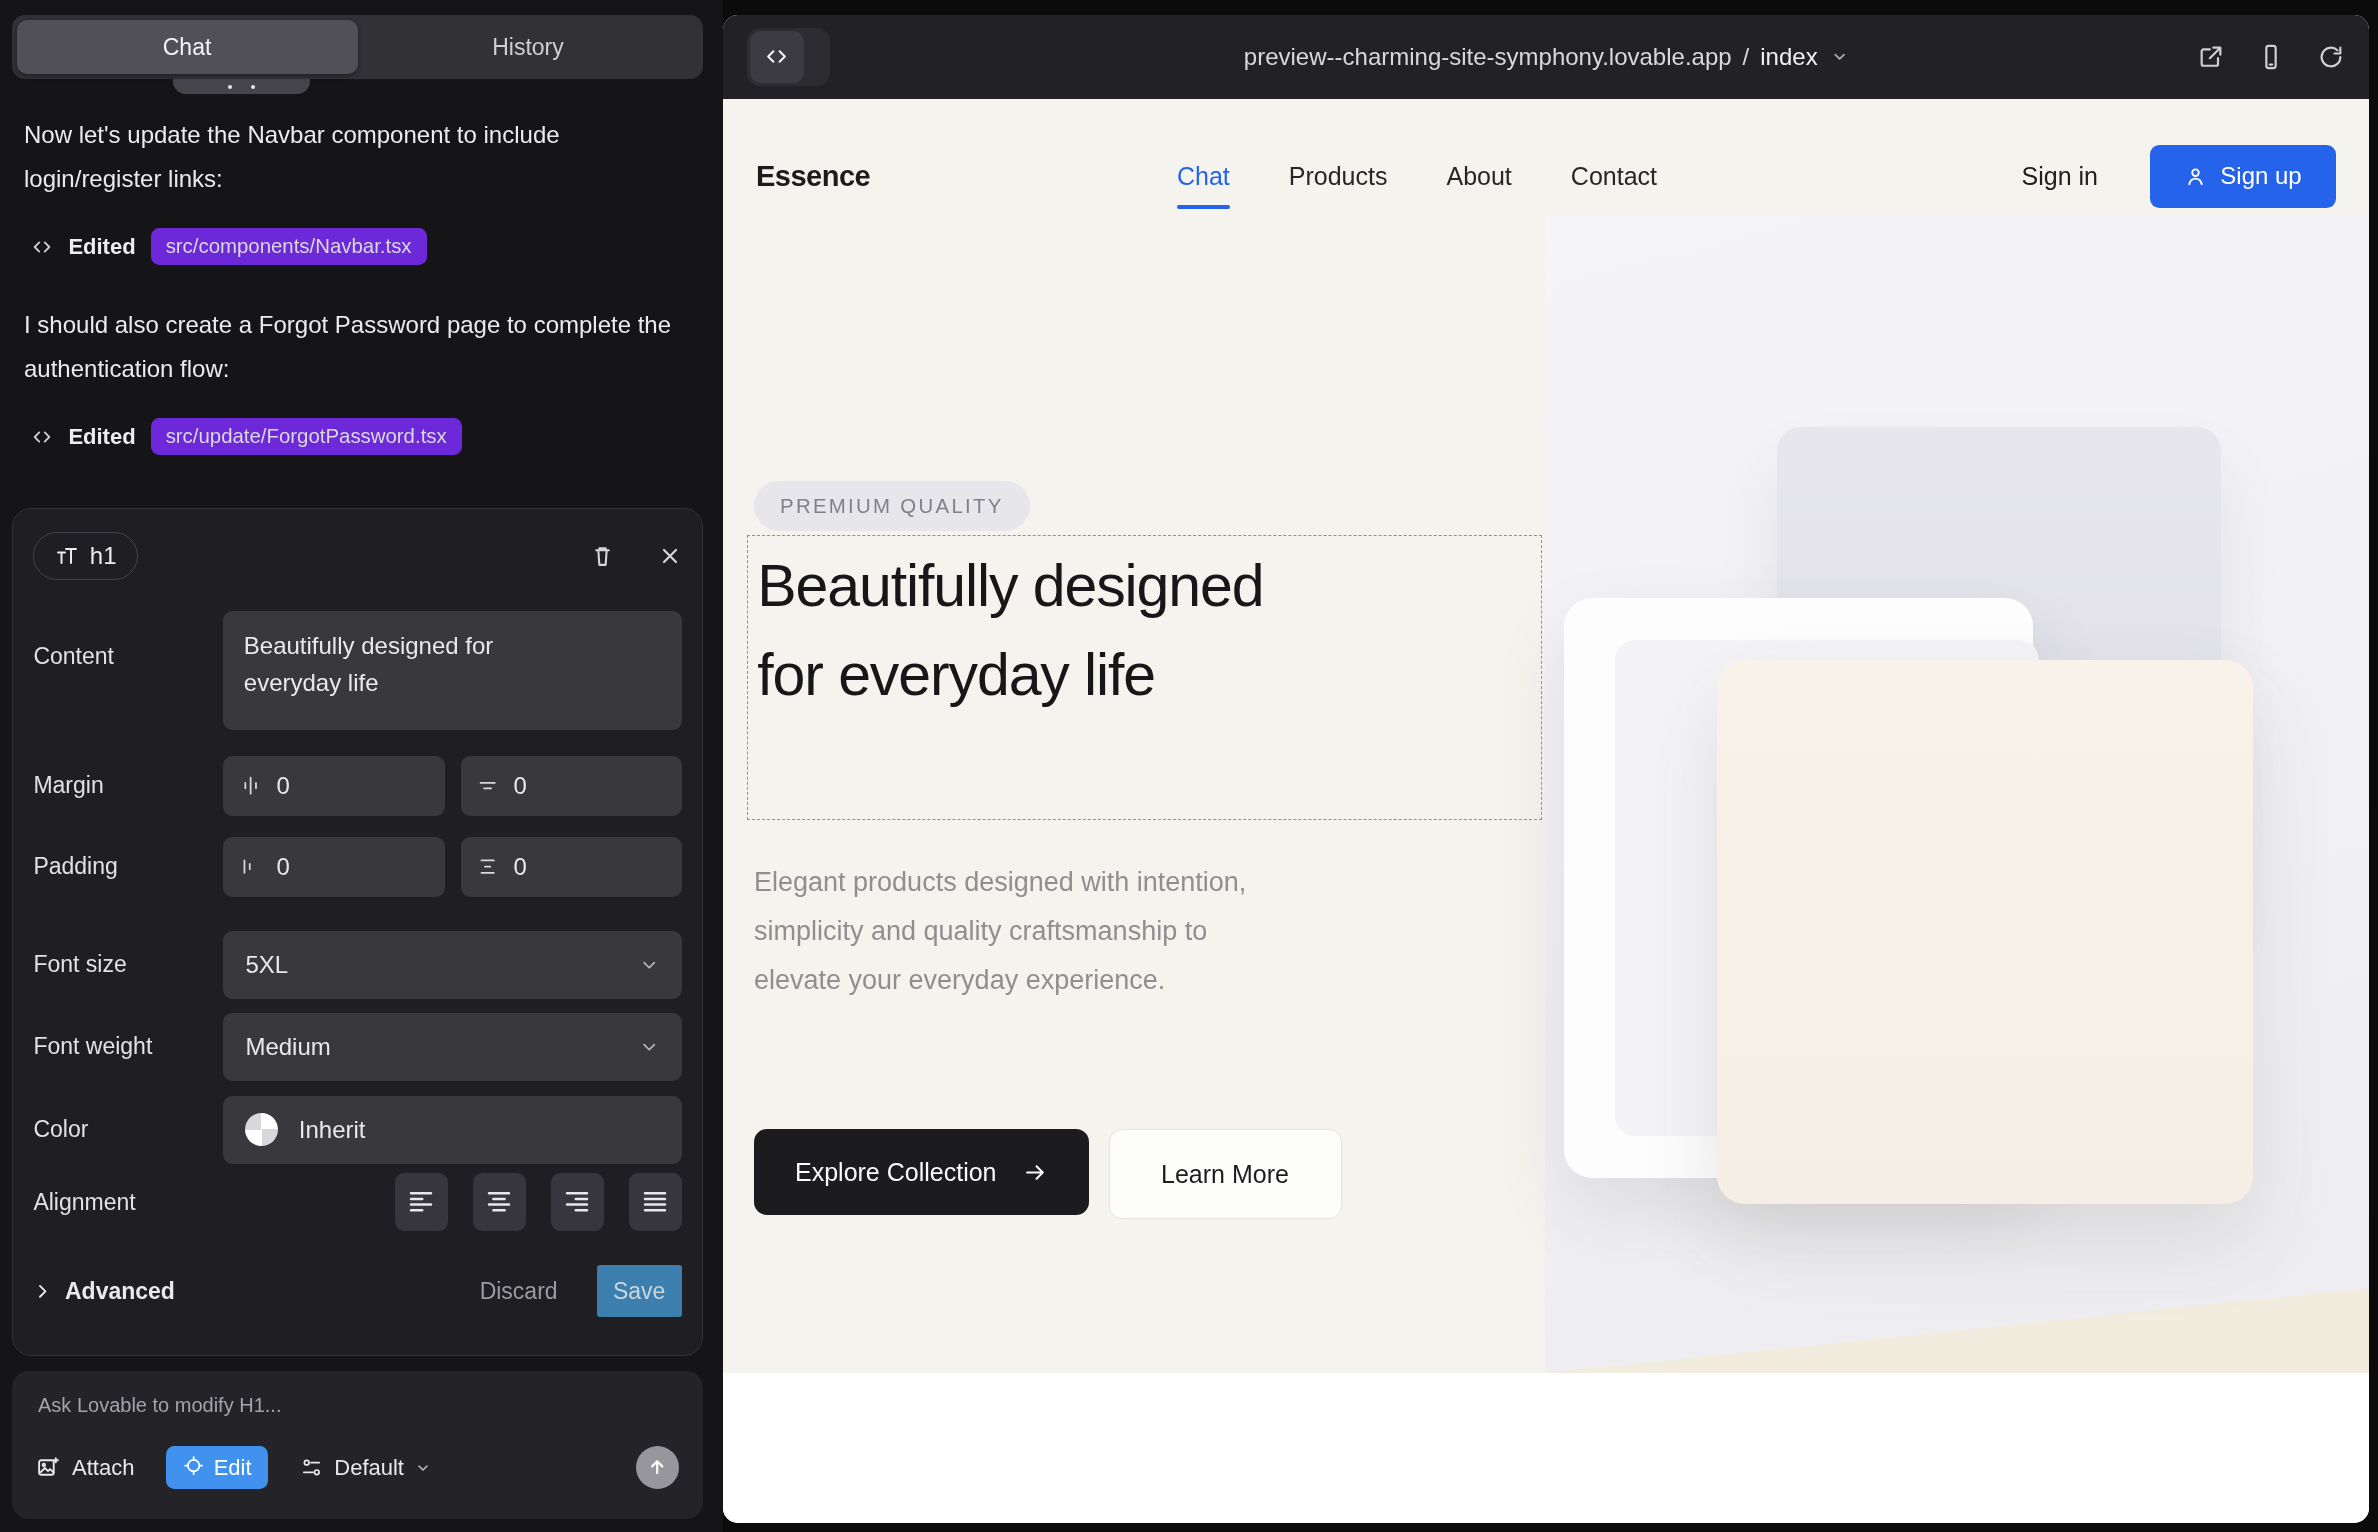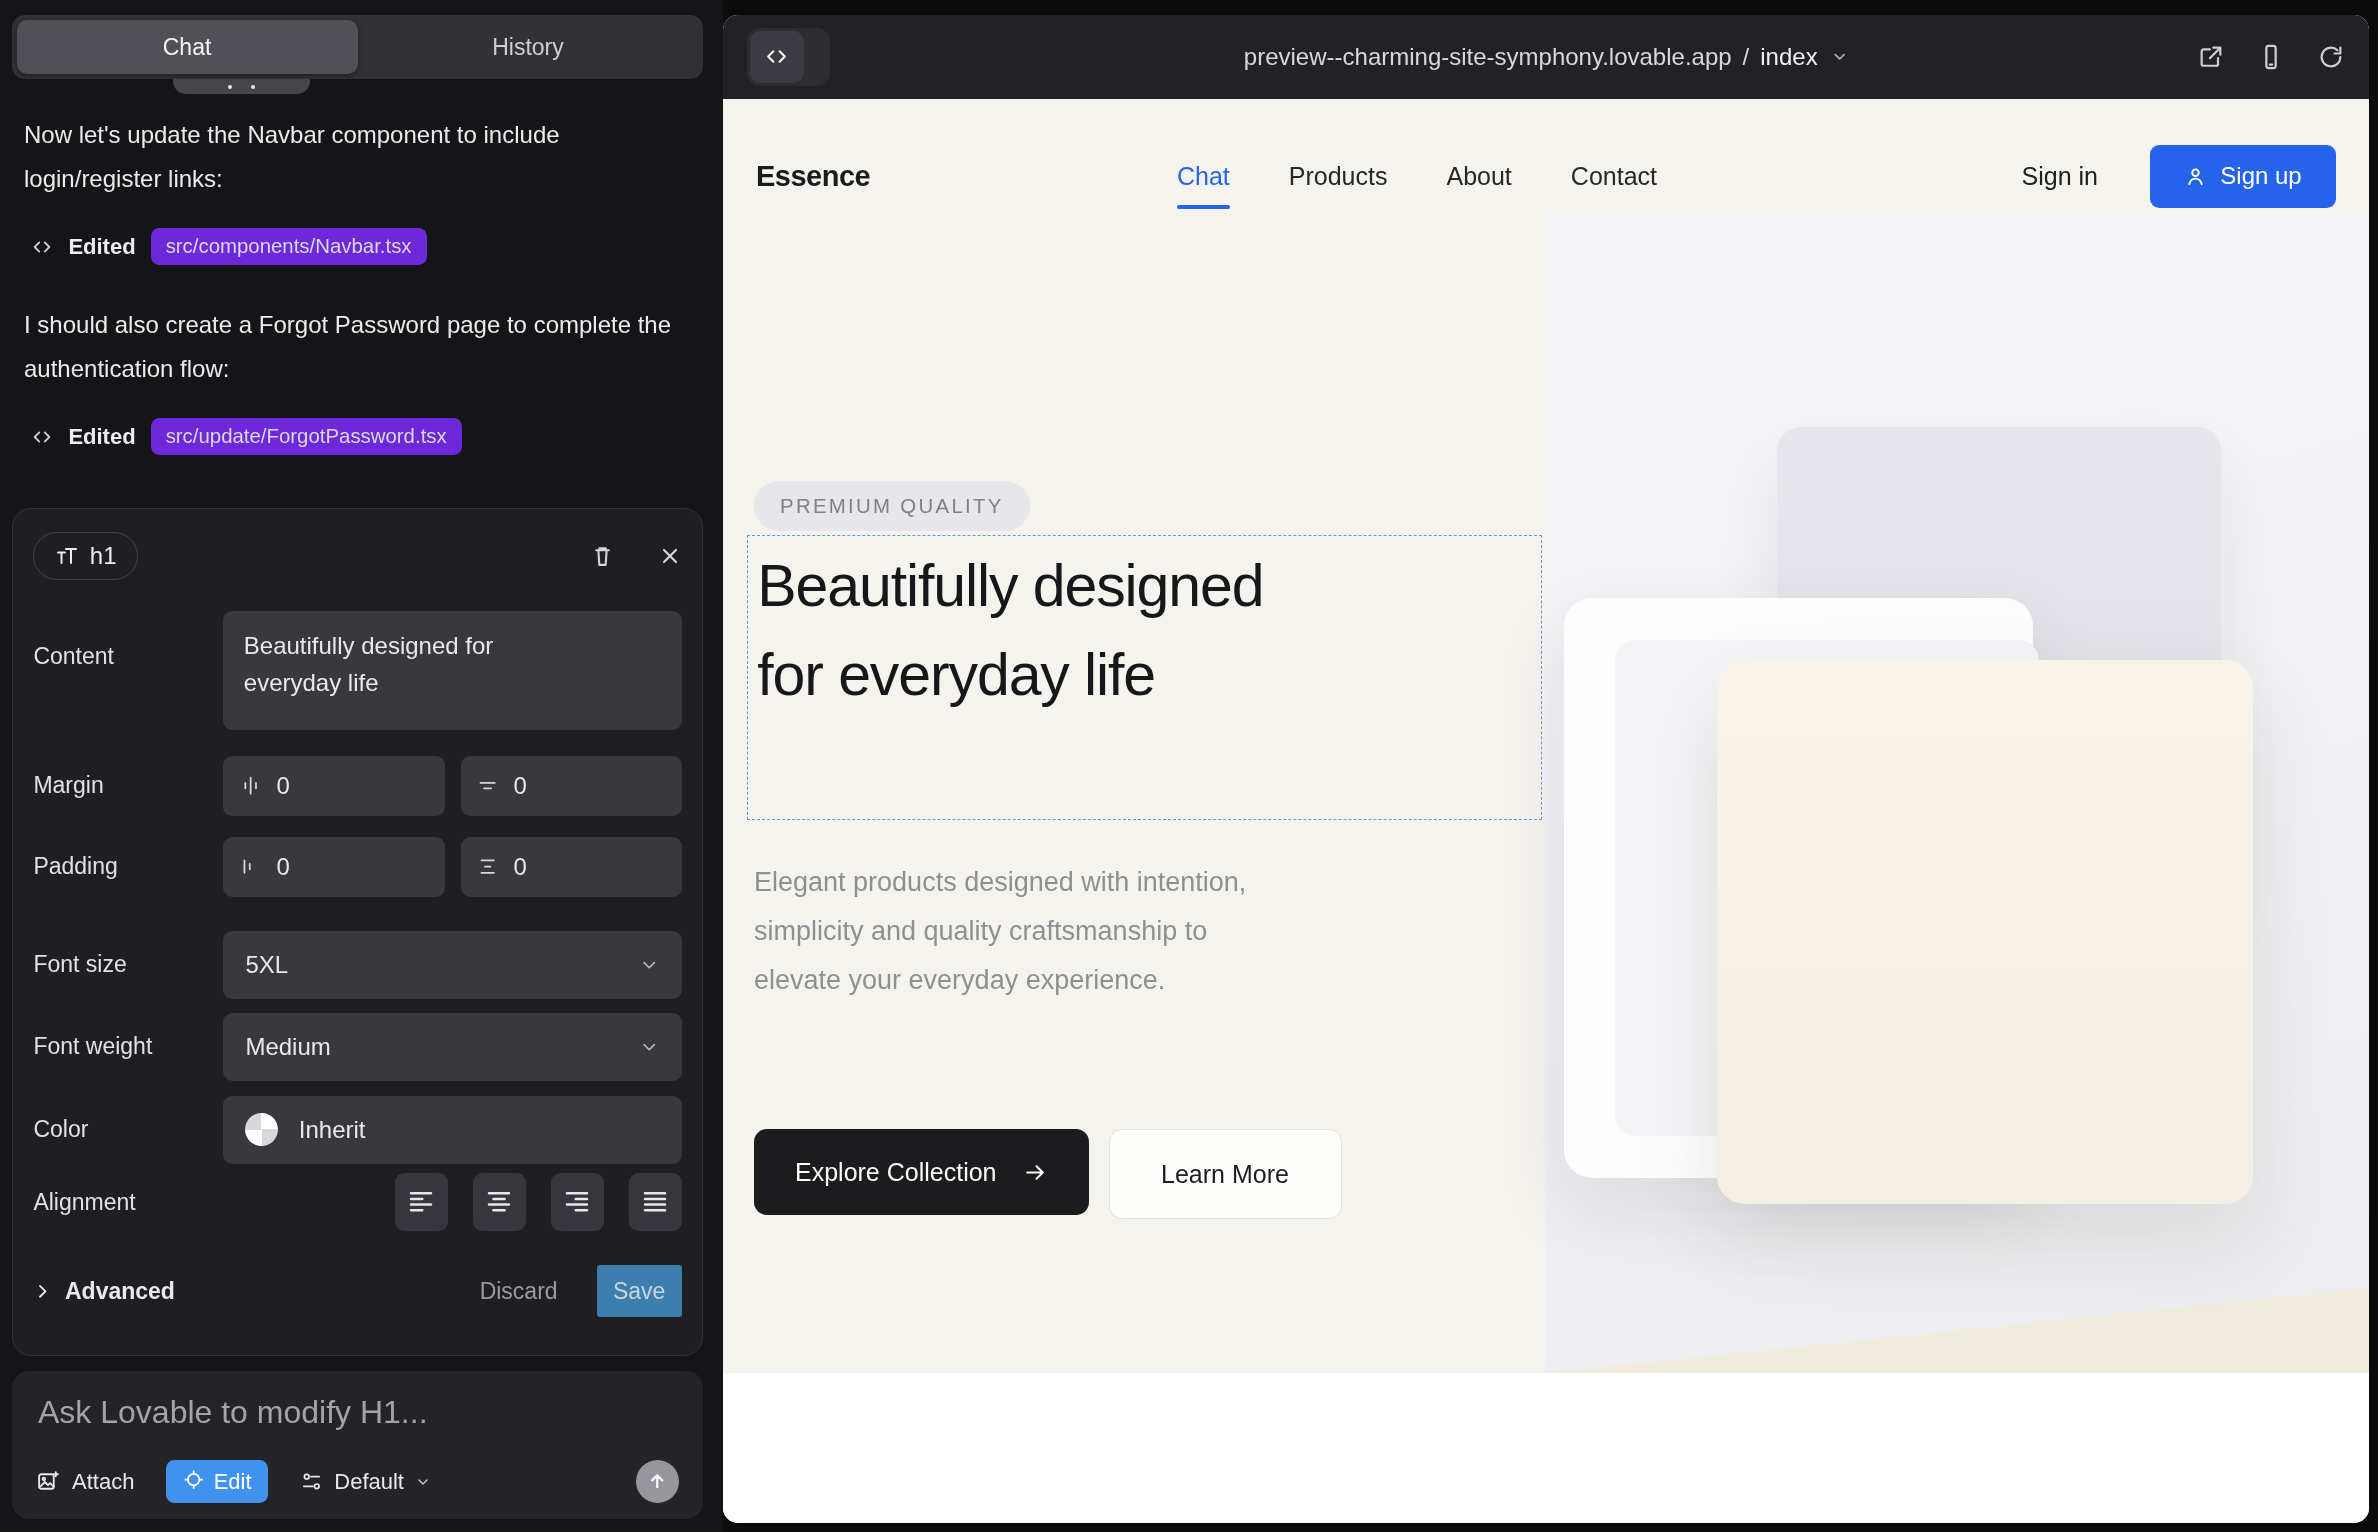--- a/index.html
+++ b/index.html
@@ -62,21 +62,21 @@
   .r-margin{margin-top:26px;}
   .r-padding{margin-top:21.3px;}
   .r-fontsize{margin-top:34px;}
   .r-fontweight{margin-top:14px;}
   .r-color{margin-top:15px;}
   .r-align{margin-top:9.3px;height:58px;}
 
   
   .composer{position:absolute;left:12px;top:1371px;width:691px;height:148px;background:#232328;
     border-radius:16.7px;box-sizing:border-box;padding:22px 24px 18.6px;z-index:2;}
-  .composer input{width:100%;background:transparent;border:none;outline:none;font-size:32px;
+  .composer input{width:100%;background:transparent;border:none;outline:none;font-size:20px;
     color:#e9e9eb;font-family:inherit;}
   .composer input::placeholder{color:#a3a3a9;}
   .comp-row{display:flex;align-items:center;gap:32px;margin-top:28px;}
   .comp-item{display:flex;align-items:center;gap:11px;color:#e9e9eb;font-size:22px;cursor:pointer;}
   .edit-pill{background:#4192ef;border-radius:8.3px;padding:8.3px 16.7px;display:flex;gap:9.3px;
     align-items:flex-start;color:#fff;font-size:22px;cursor:pointer;}
   .send{margin-left:auto;width:43px;height:43px;border-radius:50%;background:#96969c;display:flex;
     align-items:center;justify-content:center;color:#fbfbfc;cursor:pointer;}
 
   

